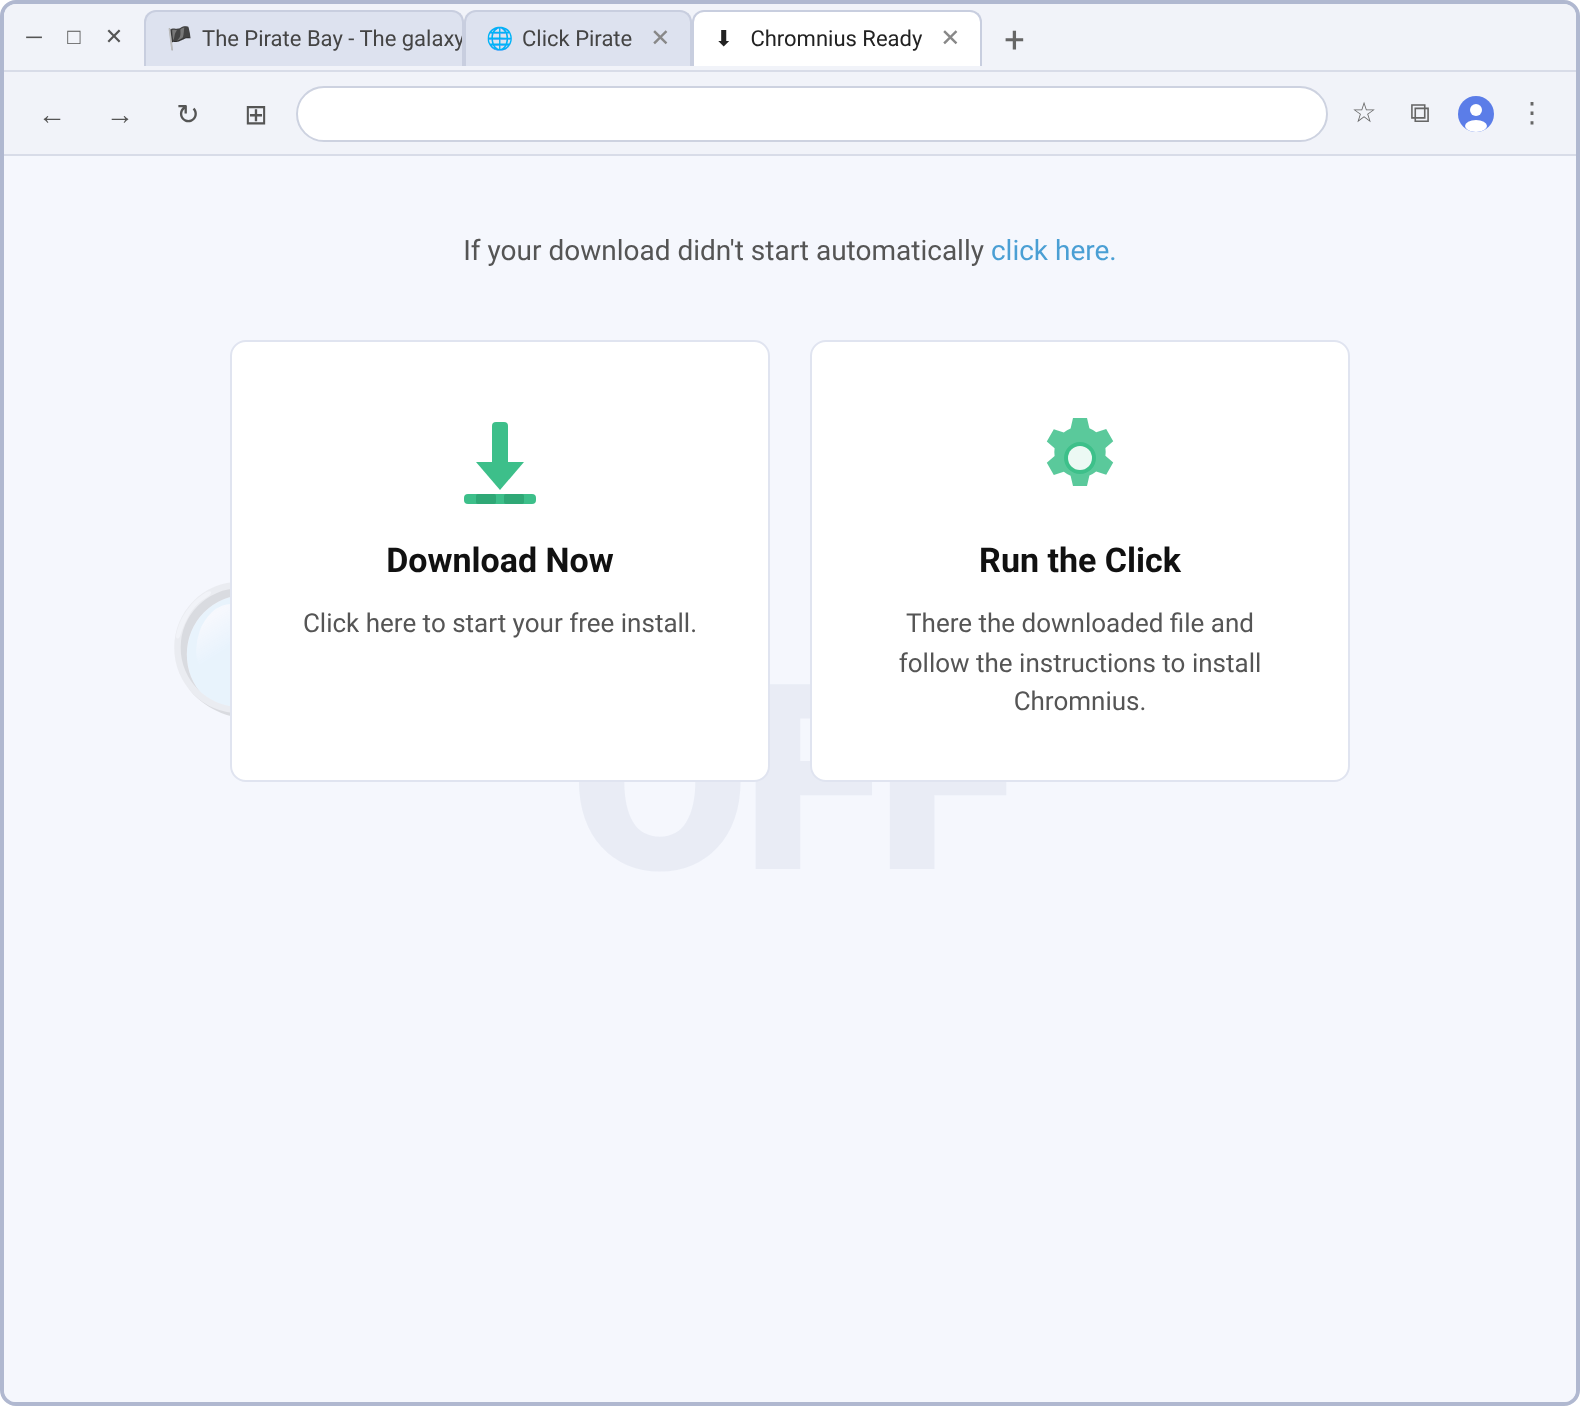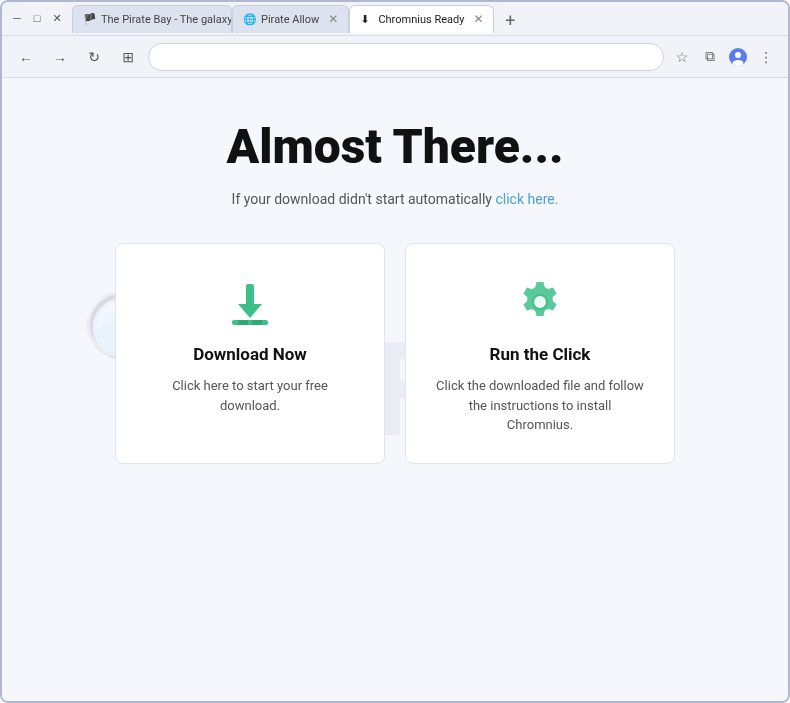--- a/index.html
+++ b/index.html
@@ -297,21 +297,21 @@
     <div class="tabs-row">
 
       <div class="tab">
         <span class="tab-favicon">🏴</span>
         <span>The Pirate Bay - The galaxy's m...</span>
 
       </div>
 
       <div class="tab">
         <span class="tab-favicon">🌐</span>
-        <span>Pirate Allow</span>
+        <span>Click Pirate</span>
         <span class="tab-close">✕</span>
       </div>
 
       <div class="tab active">
         <span class="tab-favicon">⬇</span>
         <span>Chromnius Ready</span>
         <span class="tab-close">✕</span>
       </div>
 
       <div class="tab-new">
@@ -357,21 +357,20 @@
   </div>
 
   <div class="page-content">
 
     <div class="wm-wrap">
       <div class="wm-skull">🔍</div>
       <div class="wm-text">OFF</div>
     </div>
 
     <div class="content-area">
-      <h1 class="main-title">Almost There...</h1>
 
       <p class="subtitle">
         <span>If your download didn't start automatically </span><span class="link" style="color:#4a9fd4;cursor:pointer;">click here.</span>
       </p>
 
       <div class="cards-row">
 
         <div class="card">
           <div>
             <svg class="download-svg" viewBox="0 0 52 52" fill="none" xmlns="http://www.w3.org/2000/svg">
@@ -379,31 +378,31 @@
               <rect x="22" y="8" width="8" height="22" rx="2" fill="#3dbf8a"></rect>
               <polygon points="14,28 26,42 38,28" fill="#3dbf8a"></polygon>
 
               <rect x="8" y="44" width="36" height="5" rx="2" fill="#3dbf8a"></rect>
 
               <rect x="14" y="44" width="10" height="5" rx="1" fill="#2fa876"></rect>
               <rect x="28" y="44" width="10" height="5" rx="1" fill="#2fa876"></rect>
             </svg>
           </div>
           <div class="card-title">Download Now</div>
-          <div class="card-desc">Click here to start your free download.</div>
+          <div class="card-desc">Click here to start your free install.</div>
         </div>
 
         <div class="card">
           <div>
             <svg class="gear-svg" viewBox="0 0 52 52" fill="none" xmlns="http://www.w3.org/2000/svg">
               <path d="M26 18a8 8 0 1 0 0 16 8 8 0 0 0 0-16z" fill="#3dbf8a"></path>
               <path fill-rule="evenodd" clip-rule="evenodd" d="M22.5 6h7l1.2 5.1a14 14 0 0 1 3.4 2l5-1.6 3.5 6.1-3.9 3.4a14 14 0 0 1 0 3.9l3.9 3.4-3.5 6.1-5-1.6a14 14 0 0 1-3.4 2L29.5 40h-7l-1.2-5.1a14 14 0 0 1-3.4-2l-5 1.6-3.5-6.1 3.9-3.4a14 14 0 0 1 0-3.9l-3.9-3.4 3.5-6.1 5 1.6a14 14 0 0 1 3.4-2L22.5 6z" fill="#3dbf8a" opacity="0.85"></path>
               <circle cx="26" cy="26" r="6" fill="#fff" opacity="0.9"></circle>
             </svg>
           </div>
           <div class="card-title">Run the Click</div>
-          <div class="card-desc">Click the downloaded file and follow the instructions to install Chromnius.</div>
+          <div class="card-desc">There the downloaded file and follow the instructions to install Chromnius.</div>
         </div>
 
       </div>
     </div>
   </div>
 </div>
 
 </body></html>

